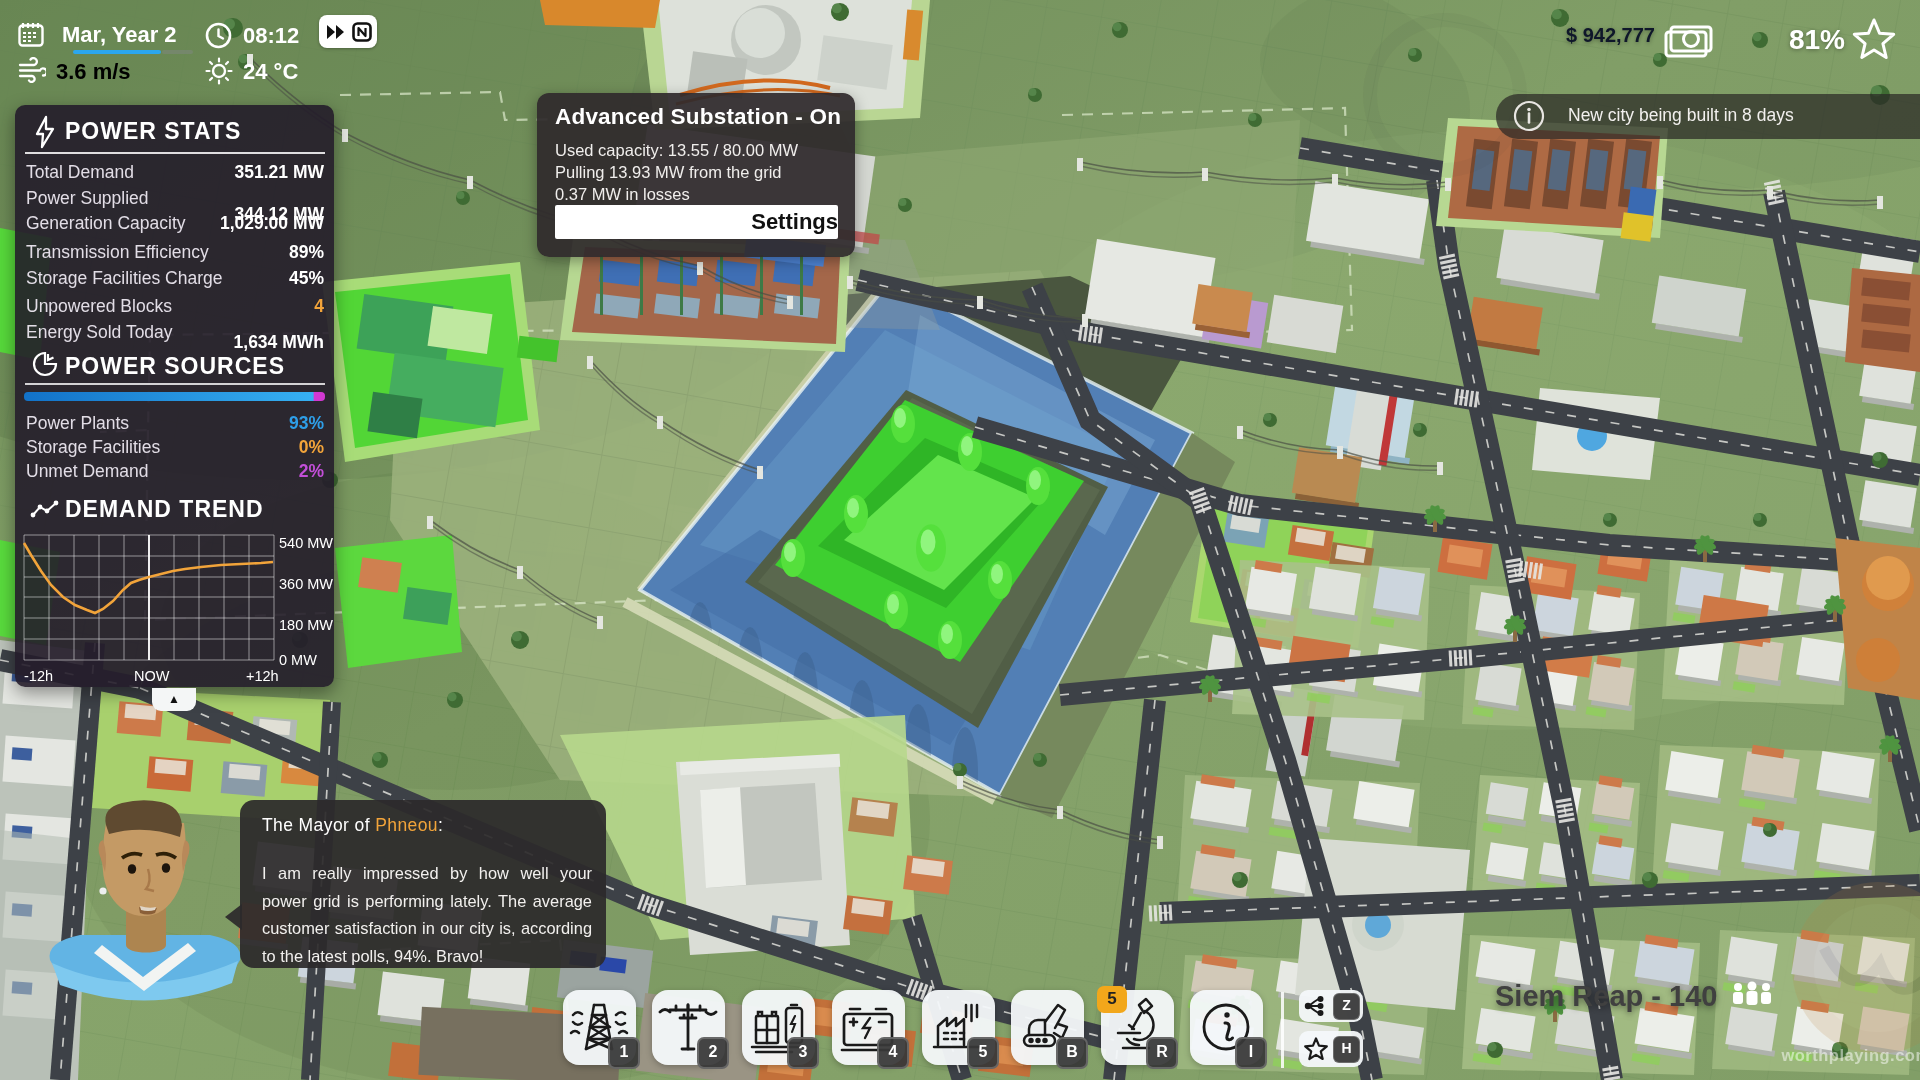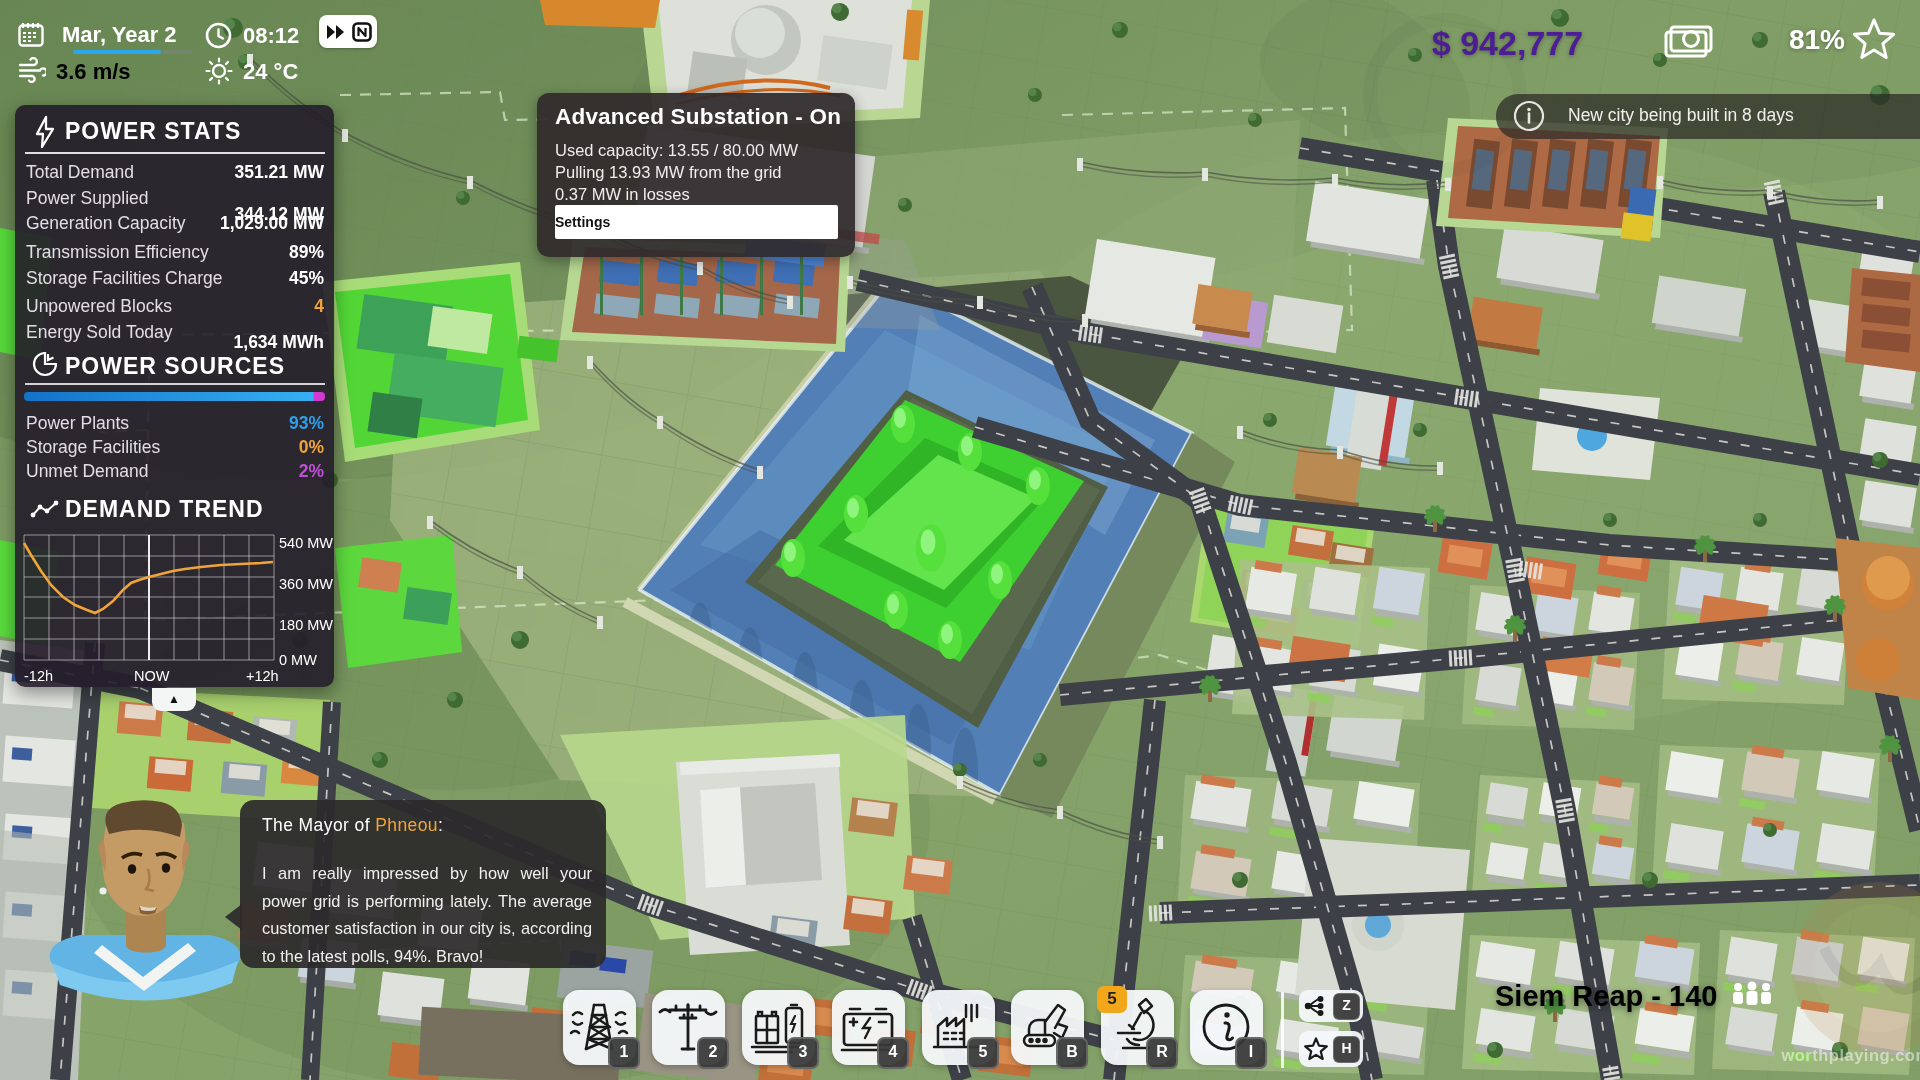--- a/index.html
+++ b/index.html
@@ -802,42 +802,42 @@
 </div>
 <div class="abs" style="left:205px;top:57px;color:#fff">
   <svg width="28" height="28" viewBox="0 0 28 28" style="position:absolute;left:0;top:0">
     <circle cx="14" cy="14" r="6" fill="none" stroke="#fff" stroke-width="2.4"></circle>
     <g stroke="#fff" stroke-width="2.2" stroke-linecap="round">
       <path d="M14 1.5v3M14 23.5v3M1.5 14h3M23.5 14h3M5 5l2 2M21 21l2 2M23 5l-2 2M7 21l-2 2"></path>
     </g>
   </svg>
   <div style="position:absolute;left:38px;top:2px;width:120px;font-size:22px;font-weight:bold">24&nbsp;°C</div>
 </div>
-<div class="abs" style="left:1360px;top:24px;width:295px;text-align:center;color:#4c1d95;font-size:34px;font-weight:bold;text-shadow:0 1px 4px rgba(0,0,0,0.35)">$ 942,777</div>
+<div class="abs" style="left:1360px;top:24px;width:295px;text-align:right;color:#0f172a;font-size:20px;font-weight:bold;text-shadow:0 1px 4px rgba(0,0,0,0.35)">$ 942,777</div>
 <svg class="abs" style="left:1662px;top:22px" width="52" height="40" viewBox="0 0 52 40">
   <rect x="4" y="10" width="40" height="24" rx="3" fill="none" stroke="#fff" stroke-width="3"></rect>
   <rect x="9" y="5" width="40" height="24" rx="3" fill="none" stroke="#fff" stroke-width="3"></rect>
   <circle cx="29" cy="17" r="7.5" fill="none" stroke="#fff" stroke-width="3"></circle>
 </svg>
 <div class="abs" style="left:1700px;top:24px;width:145px;text-align:right;color:#fff;font-size:28px;font-weight:bold;text-shadow:0 1px 4px rgba(0,0,0,0.35)">81%</div>
 <svg class="abs" style="left:1850px;top:16px" width="48" height="48" viewBox="0 0 48 48">
   <path d="M24 4 l5.5 13.2 14.2 1.1 -10.8 9.3 3.3 13.9 -12.2 -7.5 -12.2 7.5 3.3 -13.9 -10.8 -9.3 14.2 -1.1 Z" fill="none" stroke="#fff" stroke-width="3" stroke-linejoin="round"></path>
 </svg>
 <div class="abs" style="left:1496px;top:94px;width:424px;height:45px;background:rgba(42,40,38,0.72);border-radius:22px 0 0 22px">
   <svg width="32" height="32" viewBox="0 0 32 32" style="position:absolute;left:17px;top:6px">
     <circle cx="16" cy="16" r="14" fill="none" stroke="#e8e6e2" stroke-width="2.2"></circle>
     <path d="M16 13.5v9" stroke="#e8e6e2" stroke-width="2.6" stroke-linecap="round"></path>
     <circle cx="16" cy="9.5" r="1.8" fill="#e8e6e2"></circle>
   </svg>
   <div style="position:absolute;left:72px;top:11px;font-size:17.5px;color:#f2f0ee">New city being built in 8 days</div>
 </div>
 <div class="abs" style="left:537px;top:93px;width:318px;height:164px;background:rgba(47,42,44,0.93);border-radius:12px;box-shadow:0 4px 14px rgba(0,0,0,0.35)">
   <div style="position:absolute;left:18px;top:11px;font-size:22.5px;font-weight:bold;color:#fff;letter-spacing:0.2px">Advanced Substation - On</div>
   <div style="position:absolute;left:18px;top:46px;font-size:16.5px;color:#f0eeec;line-height:22px">Used capacity: 13.55 / 80.00 MW<br>Pulling 13.93 MW from the grid<br>0.37 MW in losses</div>
-  <div style="position:absolute;left:18px;top:112px;width:283px;height:34px;background:#fff;border-radius:2px;text-align:left;font-size:14px;font-weight:bold;color:#111;line-height:34px">Settings</div>
+  <div style="position:absolute;left:18px;top:112px;width:283px;height:34px;background:#fff;border-radius:2px;text-align:right;font-size:22px;font-weight:bold;color:#111;line-height:34px">Settings</div>
 </div>
     <div class="abs" style="left:15px;top:105px;width:319px;height:582px;background:rgba(36,28,42,0.90);border-radius:10px;box-shadow:0 6px 18px rgba(0,0,0,0.4)">
       <svg width="26" height="34" viewBox="0 0 26 34" style="position:absolute;left:17px;top:10px">
  <path d="M14 2 L5 19 h6 L10 32 L21 14 h-7 Z" fill="none" stroke="#fff" stroke-width="2.3" stroke-linejoin="round"></path>
       </svg>
       <div style="position:absolute;left:50px;top:13px;font-size:23px;font-weight:bold;color:#fff;letter-spacing:1px">POWER STATS</div>
       <div style="position:absolute;left:10px;top:47px;width:300px;height:2px;background:rgba(255,255,255,0.85)"></div>
       <div style="position:absolute;left:11px;top:57px;font-size:17.5px;color:#e2dde6">Total Demand</div>
       <div style="position:absolute;right:10px;top:57px;font-size:17.5px;font-weight:bold;color:#fff">351.21 MW</div>
       <div style="position:absolute;left:11px;top:82.5px;font-size:17.5px;color:#e2dde6">Power Supplied</div>
@@ -1041,21 +1041,21 @@
         </g>
       </svg>
 <div style="position:absolute;right:3px;top:3px;width:25px;height:25px;background:rgba(56,56,56,0.94);border:1.6px solid rgba(130,130,130,0.65);border-radius:6px;color:#fff;font-size:14px;font-weight:bold;text-align:center;line-height:23px">Z</div>
     </div>
     <div class="abs" style="left:1299px;top:1031px;width:64px;height:36px;background:rgba(244,248,250,0.95);border-radius:9px">
 <svg width="26" height="26" viewBox="0 0 26 26" style="position:absolute;left:4px;top:5px">
         <path d="M13 2.5 l3 7.2 7.8 0.6 -6 5.1 1.9 7.6 -6.7 -4.1 -6.7 4.1 1.9 -7.6 -6 -5.1 7.8 -0.6 Z" fill="none" stroke="#1a1a1a" stroke-width="2.2" stroke-linejoin="round"></path>
       </svg>
 <div style="position:absolute;right:3px;top:5px;width:25px;height:25px;background:rgba(56,56,56,0.94);border:1.6px solid rgba(130,130,130,0.65);border-radius:6px;color:#fff;font-size:14px;font-weight:bold;text-align:center;line-height:23px">H</div>
     </div>
-<div class="abs" style="left:1495px;top:980px;color:#000000;font-size:29px;font-weight:bold;text-shadow:0 2px 6px rgba(0,0,0,0.45);white-space:nowrap">Siem Reap - 140
+<div class="abs" style="left:1495px;top:980px;color:#404040;font-size:29px;font-weight:bold;text-shadow:0 2px 6px rgba(0,0,0,0.45);white-space:nowrap">Siem Reap - 140
 <svg width="44" height="28" viewBox="0 0 44 28" style="margin-left:4px;vertical-align:-3px">
 <g fill="#fff">
           <circle cx="8" cy="6" r="4"></circle>
           <rect x="3" y="11" width="10" height="12" rx="3"></rect>
           <circle cx="22" cy="5" r="4.5"></circle>
           <rect x="16.5" y="10" width="11" height="14" rx="3"></rect>
           <circle cx="36" cy="6" r="4"></circle>
           <rect x="31" y="11" width="10" height="12" rx="3"></rect>
         </g>
       </svg>

